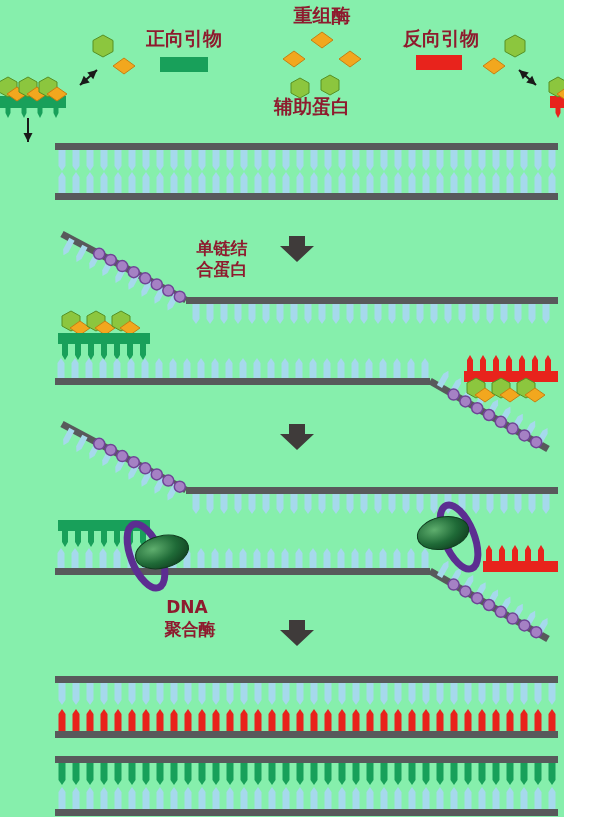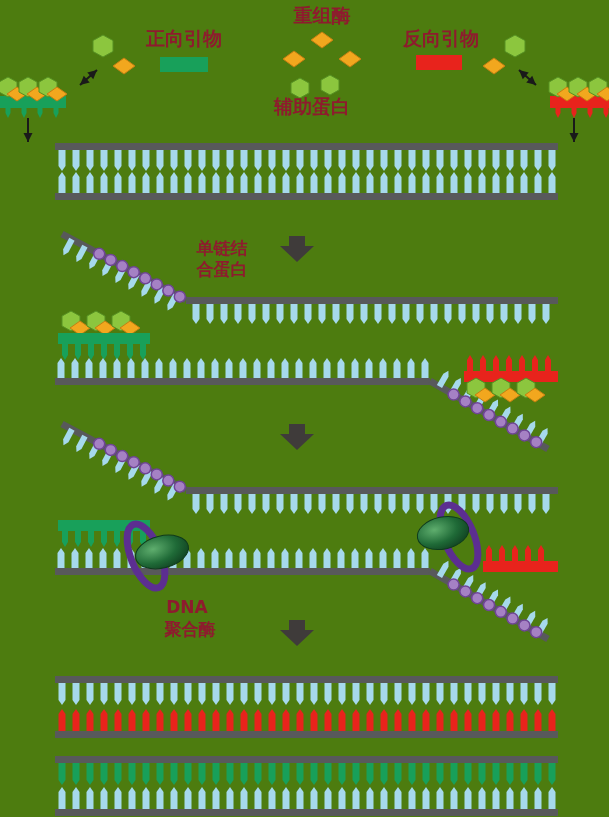--- a/index.html
+++ b/index.html
@@ -1,16 +1,16 @@
 <!DOCTYPE html>
 <html><head>
 <meta charset="utf-8">
 <style>
   html,body{margin:0;padding:0;background:#ffffff;}
-  .stage{width:609px;height:817px;position:relative;background:#4d7c0f;overflow:hidden;
+  .stage{width:564px;height:817px;position:relative;background:#86efac;overflow:hidden;
          font-family:"DejaVu Sans",sans-serif;}
   svg{display:block;}
   text.lbl{font-family:"DejaVu Sans",sans-serif;font-weight:bold;font-size:19px;}
   text.lbl-small{font-size:17px;}
 </style>
 </head>
 <body>
 
 <div class="stage">
 <svg width="616" height="817" viewBox="0 0 616 817">

